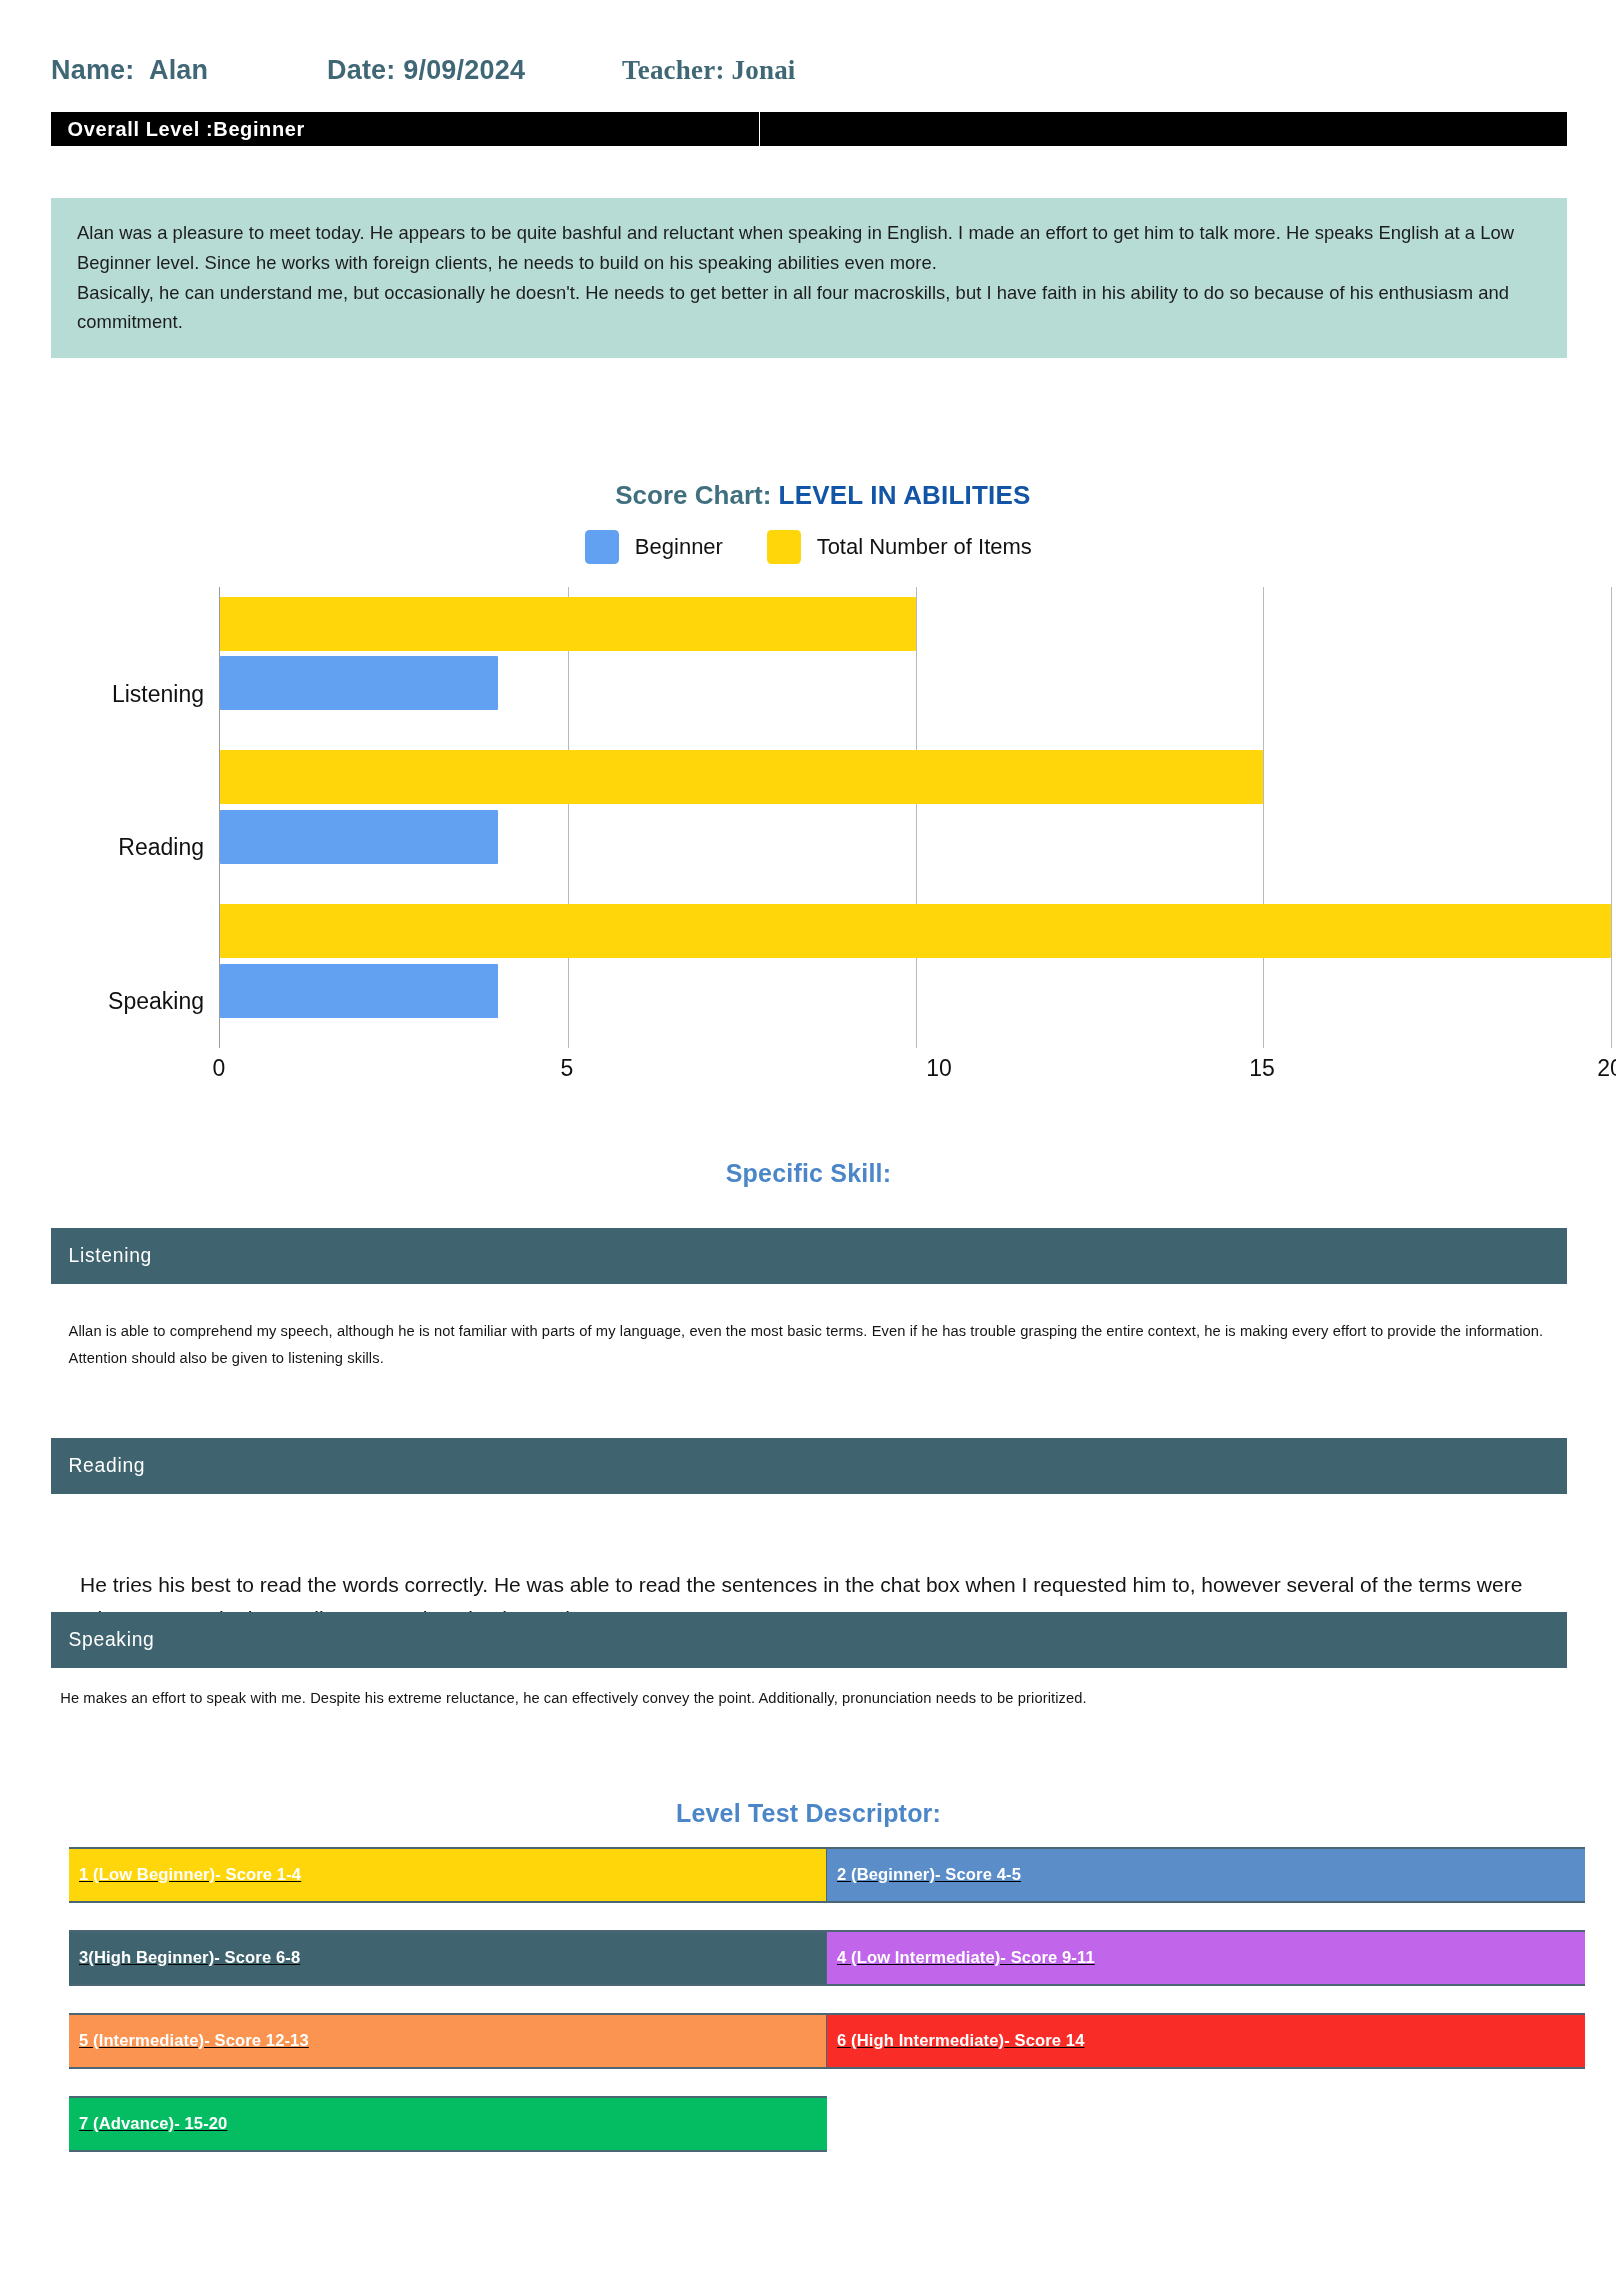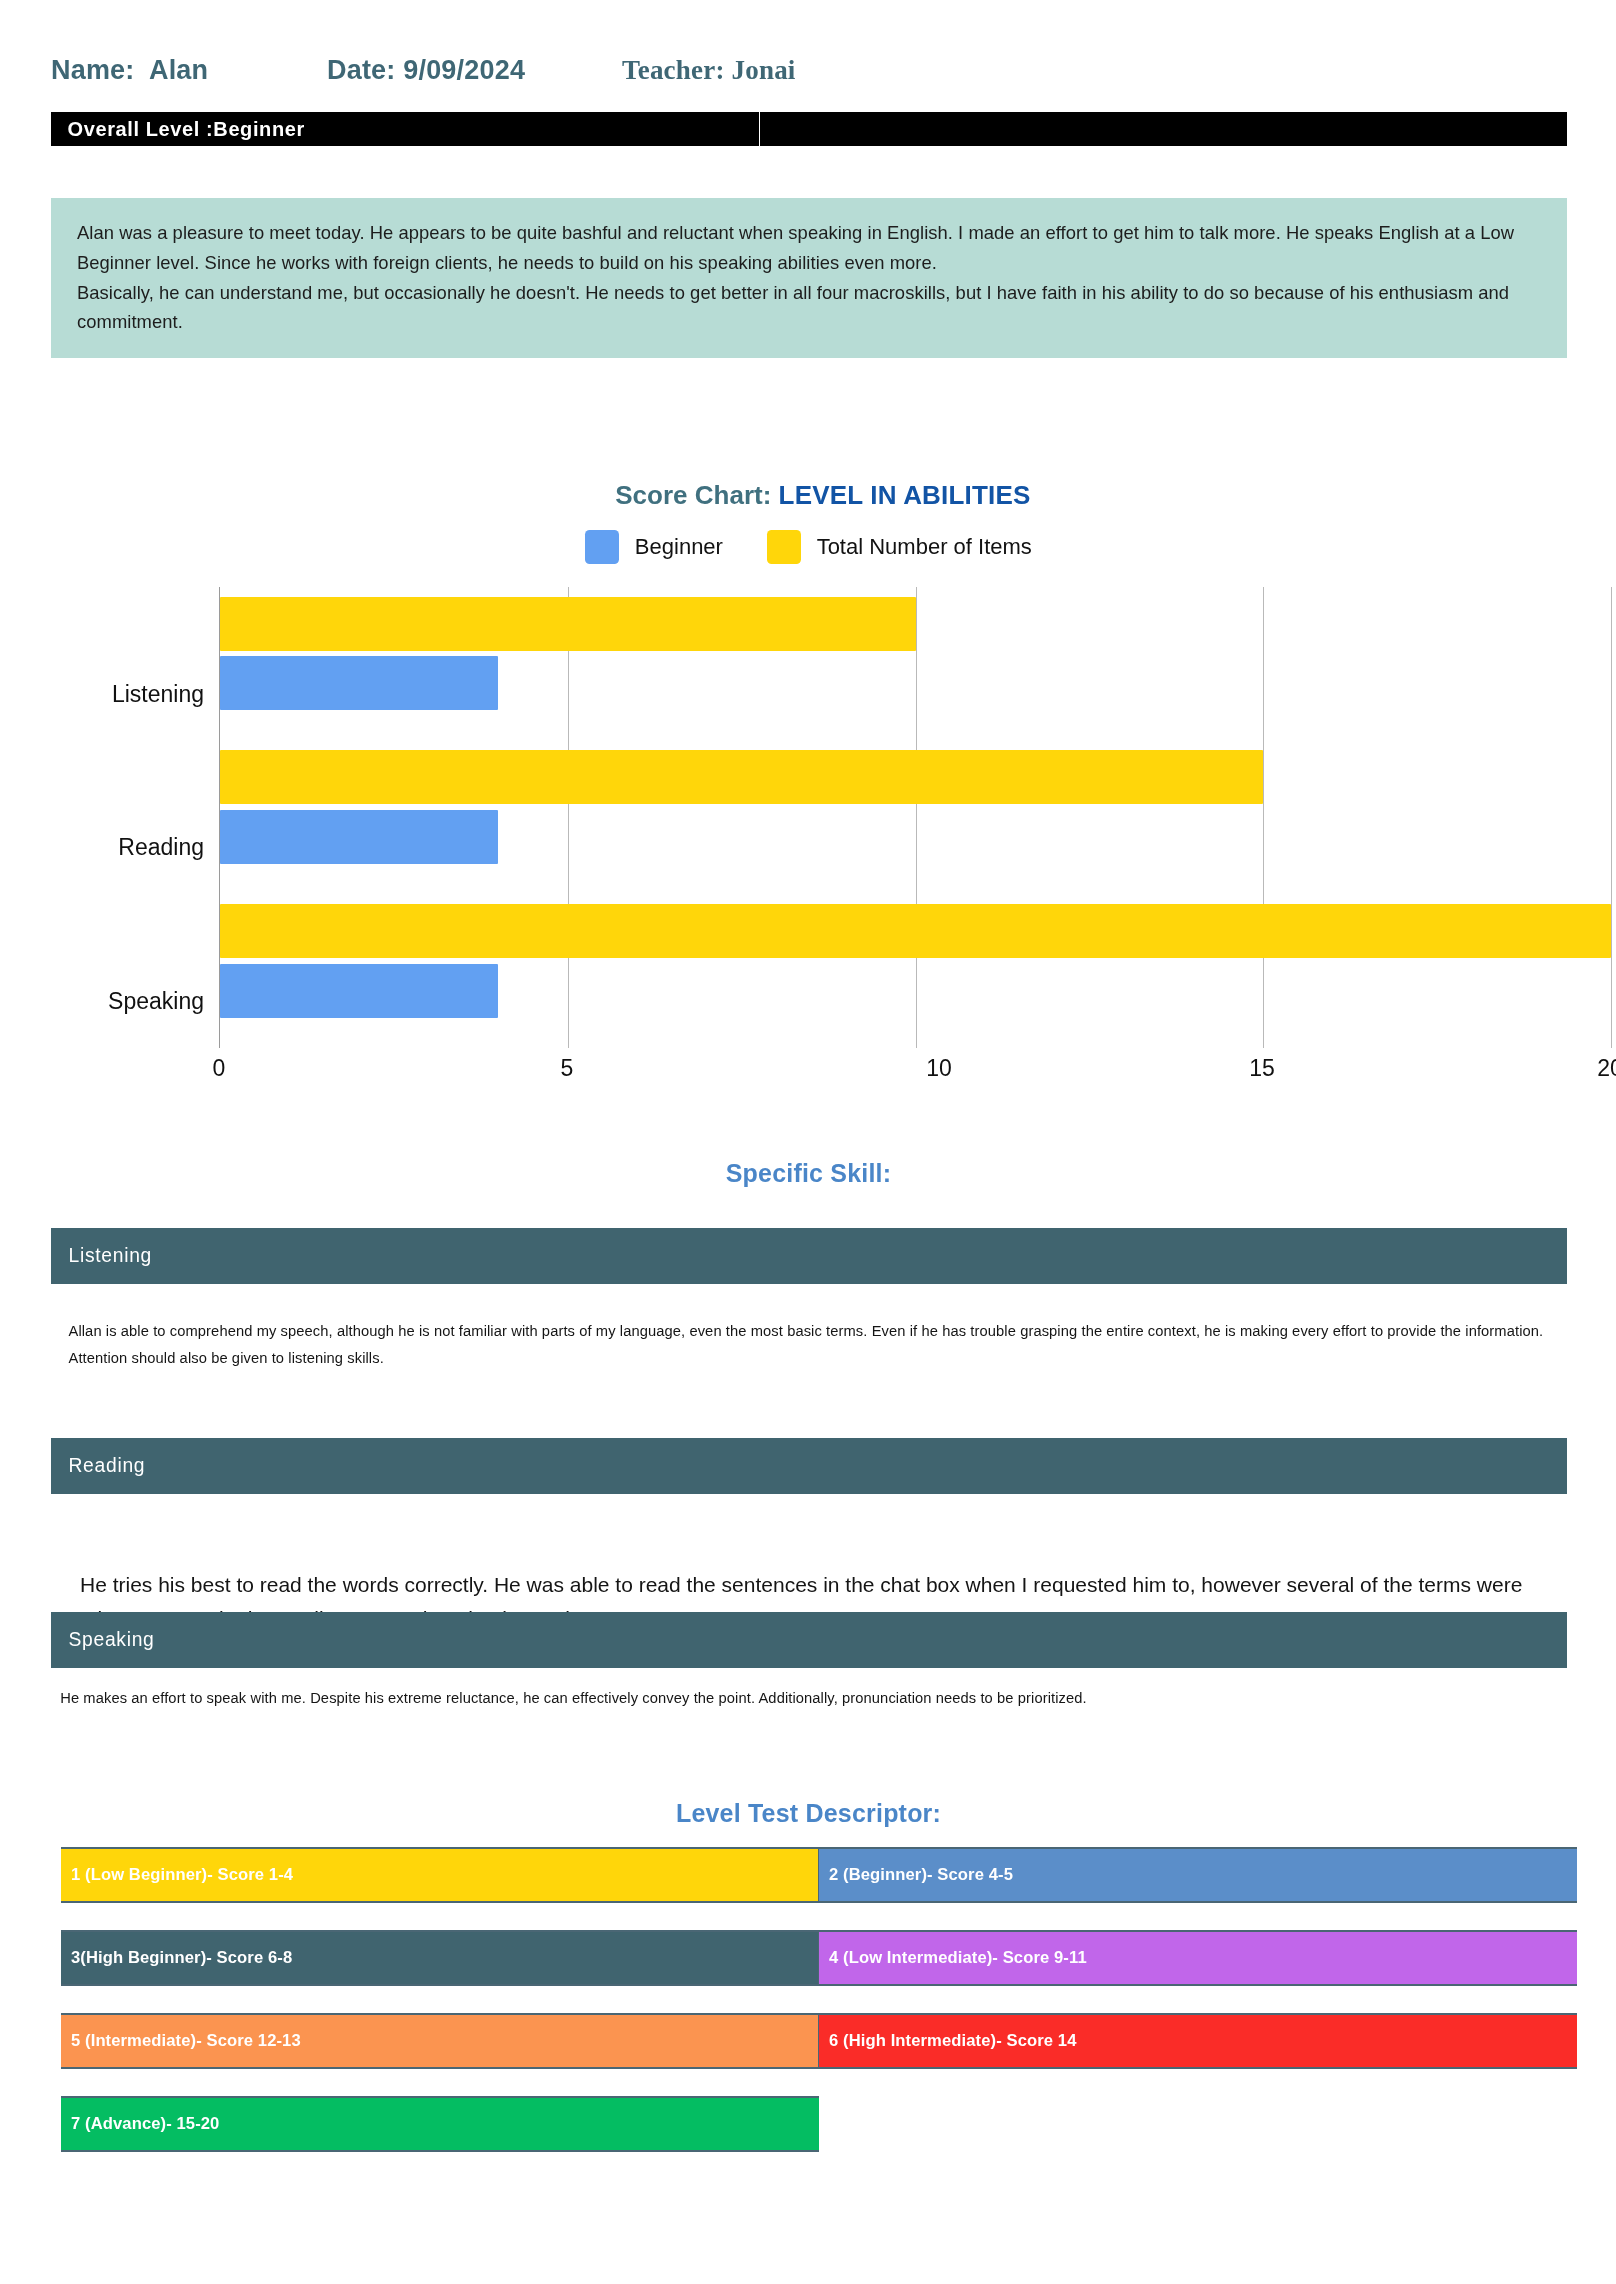--- a/index.html
+++ b/index.html
@@ -229,23 +229,24 @@
   #reading-text { top: 1568px; padding-left: 0px; margin-left: 29px; }
   #reading-text p { font-size: 21px; line-height: 1.62; }
 
   #speaking-bar  { top: 1612px; }
   #speaking-text { top: 1686px; padding-left: 9.2px; }
   #speaking-text p { font-size: 14.7px; line-height: 1.7; letter-spacing: 0.1px; }
 
   
   .desc-grid {
     position: absolute;
-    left: 61px;
+    left: 69px;
     top: 1847px;
     width: 1516px;
+    text-decoration: underline;
   }
   .desc-row {
     display: flex;
     margin-bottom: 27px;
     border-top: 2.8px solid #4a6674;
     border-bottom: 2.8px solid #4a6674;
     box-sizing: border-box;
   }
   .desc-cell {
     height: 52px;

